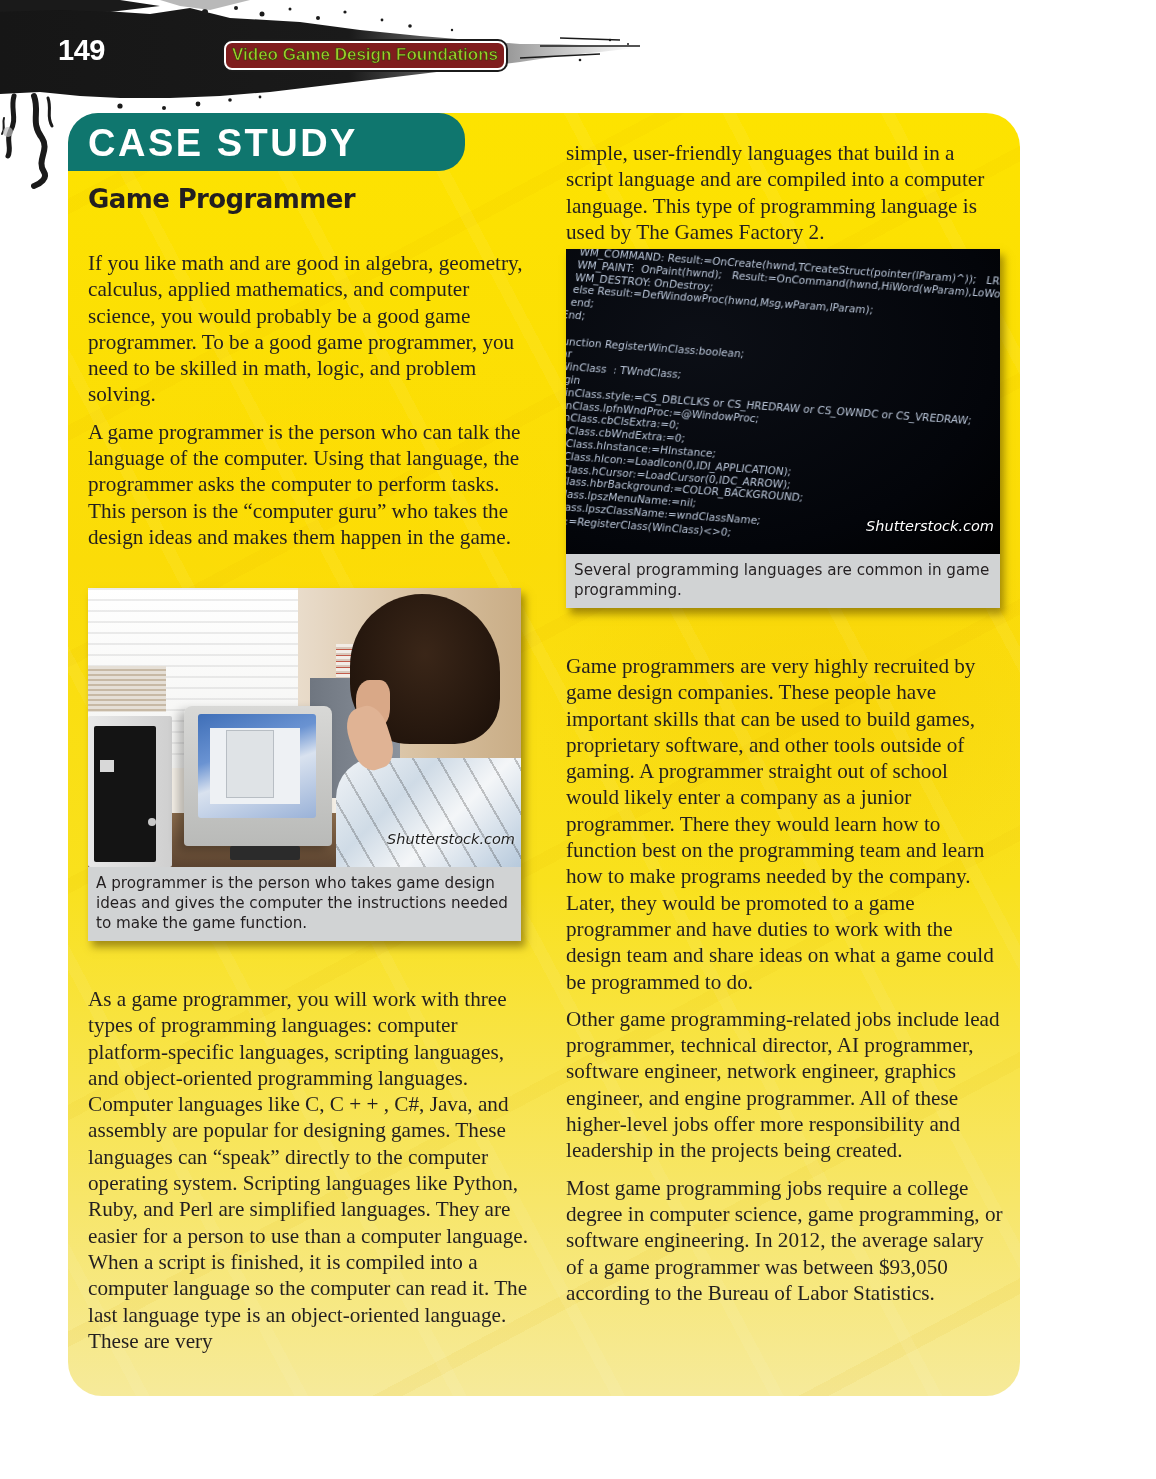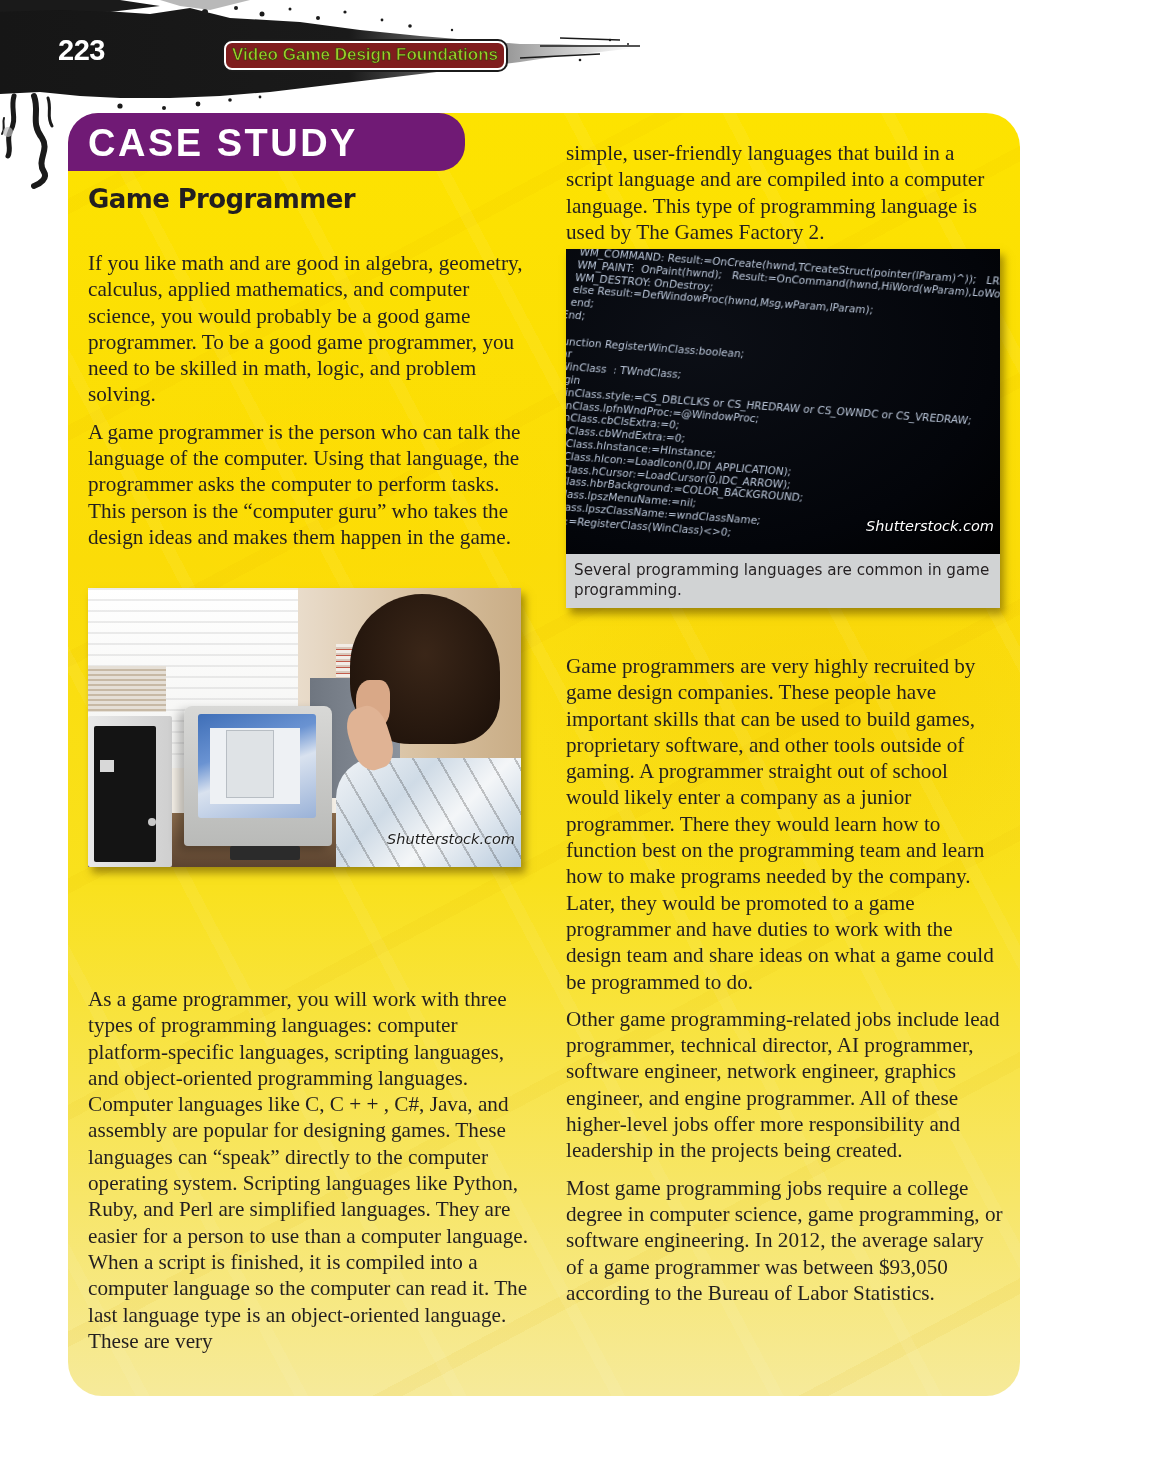--- a/index.html
+++ b/index.html
@@ -68,21 +68,21 @@
     background:
       repeating-linear-gradient(62deg, rgba(255,255,255,0) 0 60px, rgba(255,255,255,0.06) 60px 72px, rgba(255,255,255,0) 72px 140px),
       repeating-linear-gradient(-28deg, rgba(230,180,0,0) 0 90px, rgba(230,180,0,0.08) 90px 104px, rgba(230,180,0,0) 104px 200px);
   }
 
   
   .case-tab {
     position: absolute;
     left: 68px; top: 113px;
     width: 397px; height: 58px;
-    background: #701a75;
+    background: #0f766e;
     border-radius: 30px 26px 26px 0;
     z-index: 2;
   }
   .case-tab span {
     position: absolute;
     left: 20px; top: 9px;
     font-family: "Liberation Sans", "DejaVu Sans", sans-serif;
     font-weight: bold;
     font-size: 38px;
     color: #ffffff;
@@ -222,21 +222,21 @@
 
   <g stroke="#1a1a1a" fill="none" stroke-linecap="round">
     <path d="M14,96 C10,110 18,118 10,132 C6,140 12,148 8,156" stroke-width="5"></path>
     <path d="M34,96 C40,112 30,122 42,138 C50,150 36,160 44,172 C48,178 40,184 34,186" stroke-width="6"></path>
     <path d="M48,98 C52,110 46,116 52,126" stroke-width="3"></path>
     <path d="M4,118 C2,124 6,128 2,134" stroke-width="2"></path>
   </g>
   <circle cx="8" cy="132" r="5" fill="#bfbfbf" opacity="0.7"></circle>
 </svg>
 
-<div class="page-number">223</div>
+<div class="page-number">149</div>
 <div class="running-head">Video Game Design Foundations</div>
 
 <div class="panel"></div>
 
 <div class="case-tab">
   <span>CASE STUDY</span>
 </div>
 <div class="case-heading">Game Programmer</div>
 
 <div class="col col-left-top">
@@ -271,20 +271,21 @@
     <div class="ph" style="left:138px;top:142px;width:46px;height:66px;background:#dfe3e6;border:1px solid #b8bec4;"></div>
     <div class="ph" style="left:142px;top:258px;width:70px;height:14px;background:#2b2b2b;border-radius:2px;"></div>
 
     <div class="ph" style="left:262px;top:6px;width:150px;height:150px;background:radial-gradient(ellipse at 50% 40%,#3a2618 0%,#24160d 70%,#1a0f08 100%);border-radius:48% 52% 30% 40%;"></div>
     <div class="ph" style="left:268px;top:92px;width:34px;height:48px;background:#d9a887;border-radius:40% 30% 40% 50%;"></div>
     <div class="ph" style="left:248px;top:170px;width:185px;height:109px;background:linear-gradient(135deg,#f1f4f7 0%,#cfdbe6 35%,#f4f6f8 60%,#b6c9dc 100%);border-radius:40px 0 0 0;"></div>
     <div class="ph" style="left:248px;top:170px;width:185px;height:109px;background:repeating-linear-gradient(60deg,rgba(40,40,40,0.0) 0 10px,rgba(40,40,40,0.25) 10px 12px,rgba(40,40,40,0) 12px 22px);border-radius:40px 0 0 0;"></div>
     <div class="ph" style="left:262px;top:118px;width:40px;height:64px;background:#e0b394;border-radius:40%;transform:rotate(-18deg);"></div>
     <span class="credit dark">Shutterstock.com</span>
   </div>
+  <div class="caption">A programmer is the person who takes game design ideas and gives the computer the instructions needed to make the game function.</div>
 </div>
 
 <div class="col col-left-bot">
   <p>As a game programmer, you will work with three types of programming languages: computer platform-specific languages, scripting languages, and object-oriented programming languages. Computer languages like C, C + + , C#, Java, and assembly are popular for designing games. These languages can “speak” directly to the computer operating system. Scripting languages like Python, Ruby, and Perl are simplified languages. They are easier for a person to use than a computer language. When a script is finished, it is compiled into a computer language so the computer can read it. The last language type is an object-oriented language. These are very</p>
 </div>
 
 <div class="col col-right-top">
   <p>simple, user-friendly languages that build in a script language and are compiled into a computer language. This type of programming language is used by The Games Factory 2.</p>
 </div>
 

